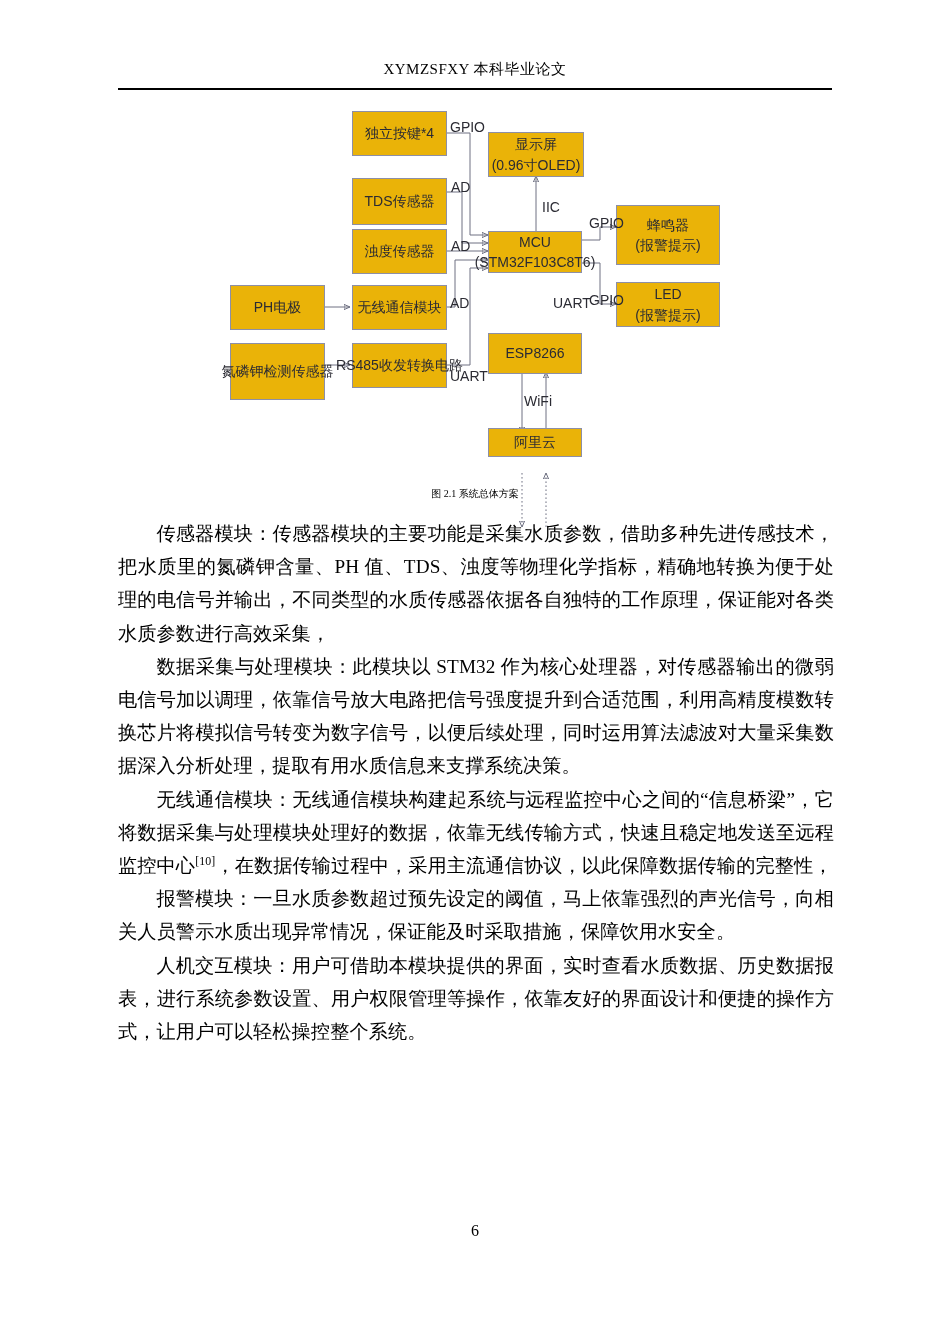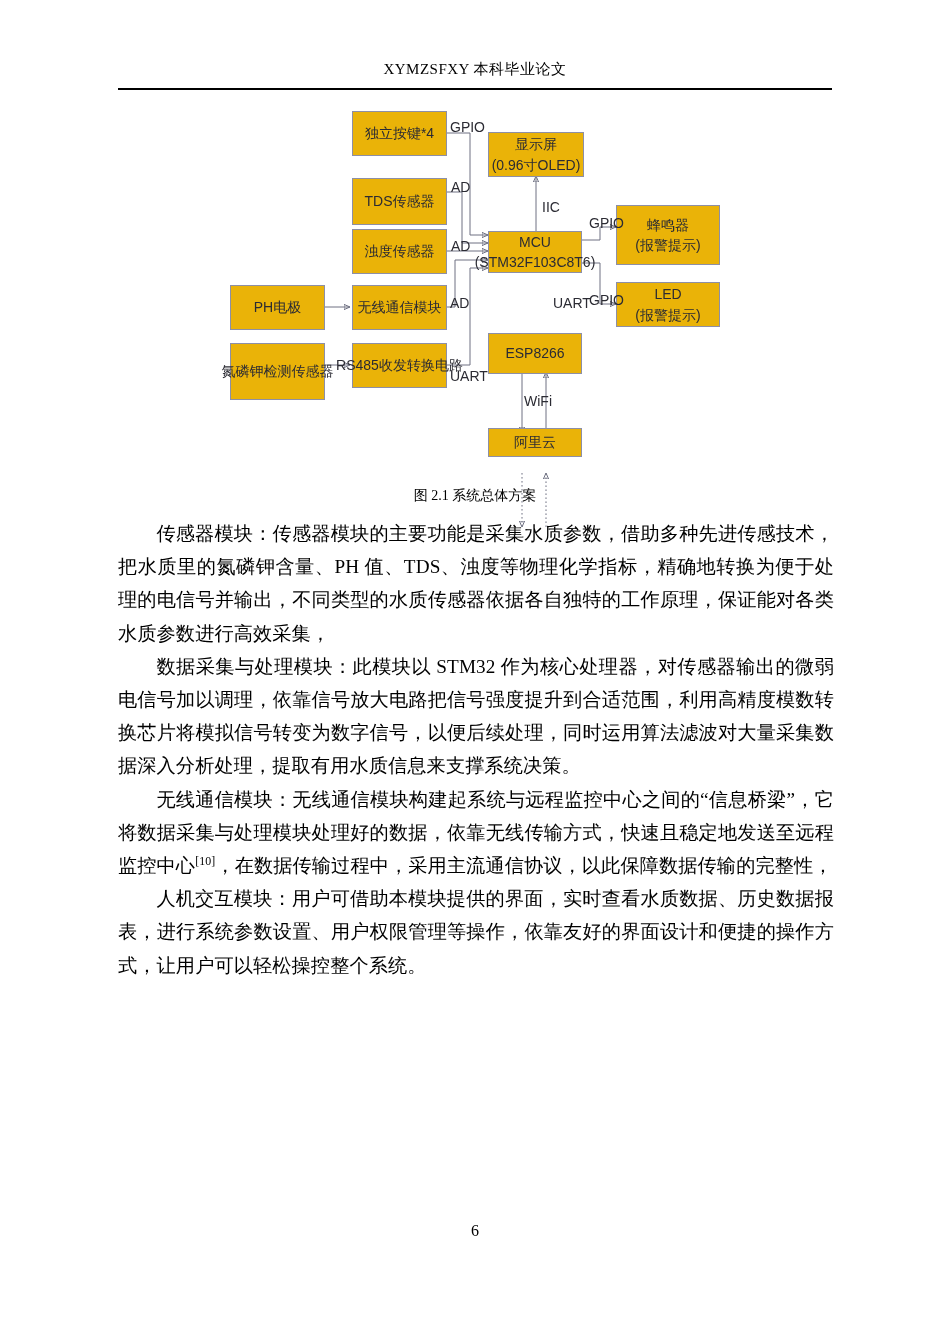--- a/index.html
+++ b/index.html
@@ -89,21 +89,21 @@
   svg.wires path, svg.wires line { fill: none; stroke: #6f7182; stroke-width: 1; }
   svg.wires .dotted { stroke-dasharray: 1.6 2.4; }
 
   
   #figure-caption {
     position: absolute;
     left: 118px;
     top: 488px;
     width: 714px;
     text-align: center;
-    font-size: 14px;
+    font-size: 10px;
     line-height: 1.2;
   }
 
   
   #body-text {
     position: absolute;
     left: 118px;
     top: 517px;
     width: 716px;
   }
@@ -237,16 +237,17 @@
 
   </div>
 </div>
 
 <div id="figure-caption">图 2.1  系统总体方案</div>
 
 <div id="body-text">
   <p>传感器模块：传感器模块的主要功能是采集水质参数，借助多种先进传感技术，把水质里的氮磷钾含量、PH 值、TDS、浊度等物理化学指标，精确地转换为便于处理的电信号并输出，不同类型的水质传感器依据各自独特的工作原理，保证能对各类水质参数进行高效采集，</p>
   <p>数据采集与处理模块：此模块以 STM32 作为核心处理器，对传感器输出的微弱电信号加以调理，依靠信号放大电路把信号强度提升到合适范围，利用高精度模数转换芯片将模拟信号转变为数字信号，以便后续处理，同时运用算法滤波对大量采集数据深入分析处理，提取有用水质信息来支撑系统决策。</p>
   <p><span>无线通信模块：无线通信模块构建起系统与远程监控中心之间的“信息桥梁”，它将数据采集与处理模块处理好的数据，依靠无线传输方式，快速且稳定地发送至远程监控中心</span><span class="sup">[10]</span><span>，在数据传输过程中，采用主流通信协议，以此保障数据传输的完整性，</span></p>
+  <p>报警模块：一旦水质参数超过预先设定的阈值，马上依靠强烈的声光信号，向相关人员警示水质出现异常情况，保证能及时采取措施，保障饮用水安全。</p>
   <p>人机交互模块：用户可借助本模块提供的界面，实时查看水质数据、历史数据报表，进行系统参数设置、用户权限管理等操作，依靠友好的界面设计和便捷的操作方式，让用户可以轻松操控整个系统。</p>
 </div>
 
 <div id="page-number">6</div>
 
 </body></html>

